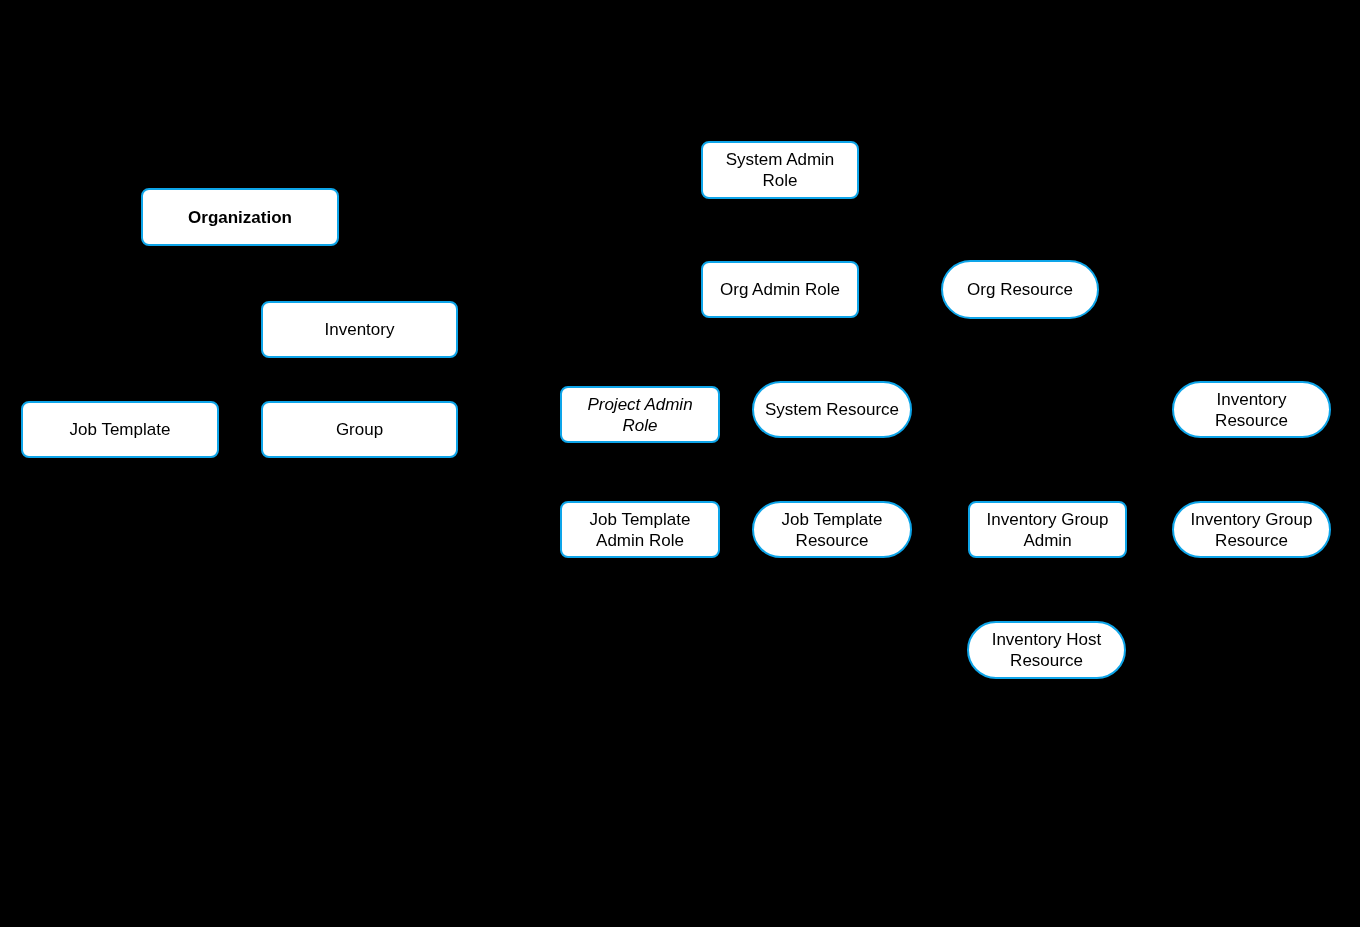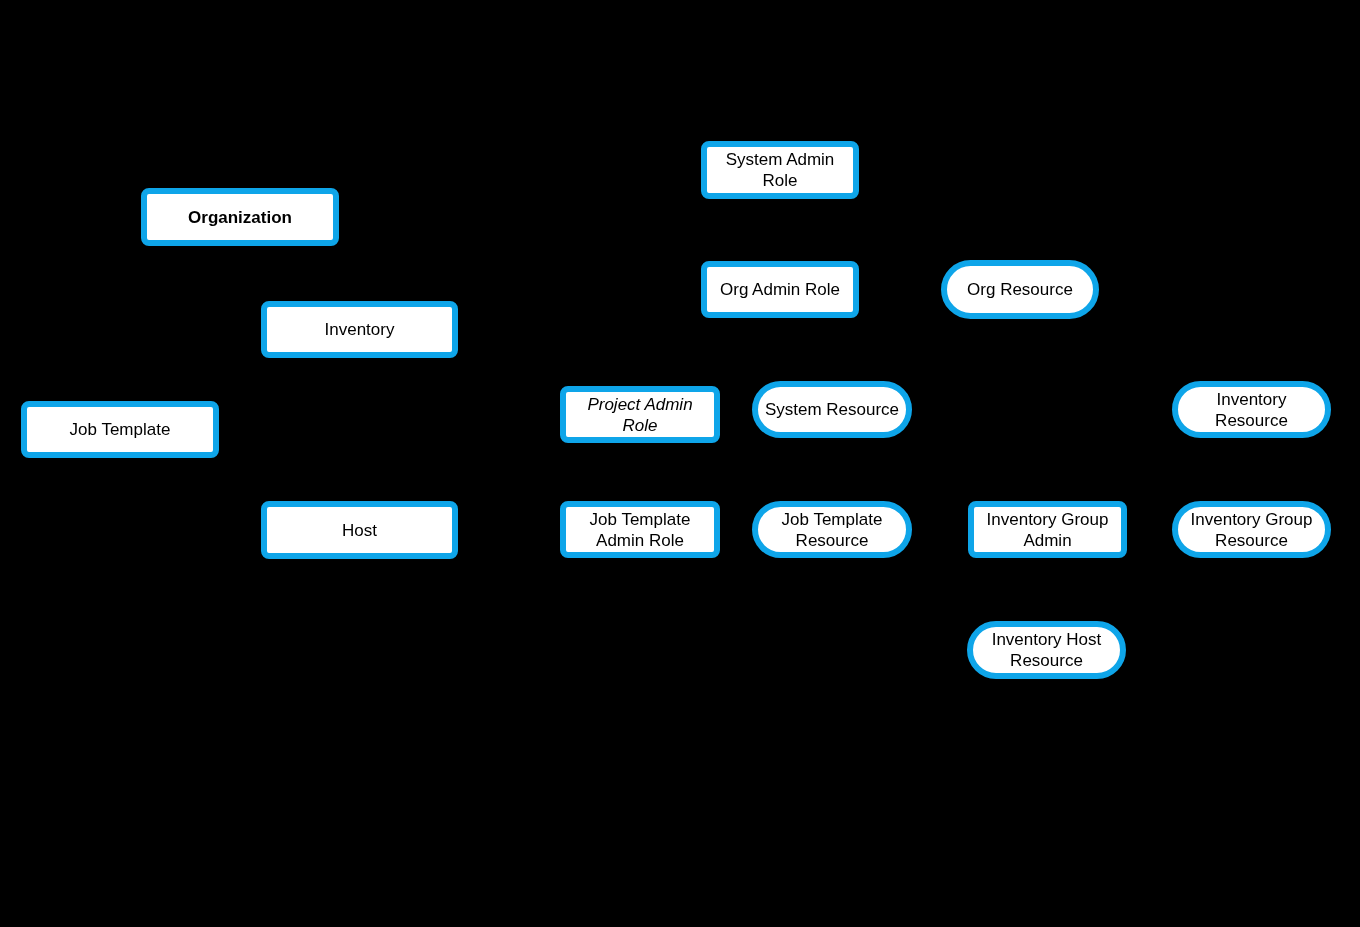--- a/index.html
+++ b/index.html
@@ -14,21 +14,21 @@
     position: relative;
     width: 1360px;
     height: 927px;
     background: #000000;
   }
   .node {
     position: absolute;
     box-sizing: border-box;
     background: #ffffff;
     color: #000000;
-    border: 6px solid #0ea5e9;
+    border: 2px solid #0ea5e9;
     display: flex;
     align-items: center;
     justify-content: center;
     text-align: center;
     font-family: "Liberation Sans", sans-serif;
     font-size: 17px;
     line-height: 21px;
     white-space: pre-line;
   }
   .rect { border-radius: 8px; }
@@ -39,22 +39,22 @@
 
 <div class="diagram">
 
   <div class="node rect" style="left:141px; top:188px; width:198px; height:58px;font-weight:bold;">Organization</div>
 
 
   <div class="node rect" style="left:261px; top:301px; width:197px; height:57px;">Inventory</div>
 
   <div class="node rect" style="left:21px; top:401px; width:198px; height:57px;">Job Template</div>
 
+  <div class="node rect" style="left:261px; top:401px; width:197px; height:57px;">Group</div>
 
-  <div class="node rect" style="left:261px; top:501px; width:197px; height:58px;">Host</div>
 
   <div class="node rect" style="left:701px; top:141px; width:158px; height:58px;">System Admin
 Role</div>
 
   <div class="node pill" style="left:941px; top:260px; width:158px; height:59px;">Org Resource</div>
 
   <div class="node rect" style="left:701px; top:261px; width:158px; height:57px;">Org Admin Role</div>
 
   <div class="node rect" style="left:560px; top:386px; width:160px; height:57px;font-style:italic;">Project Admin
 Role</div>

